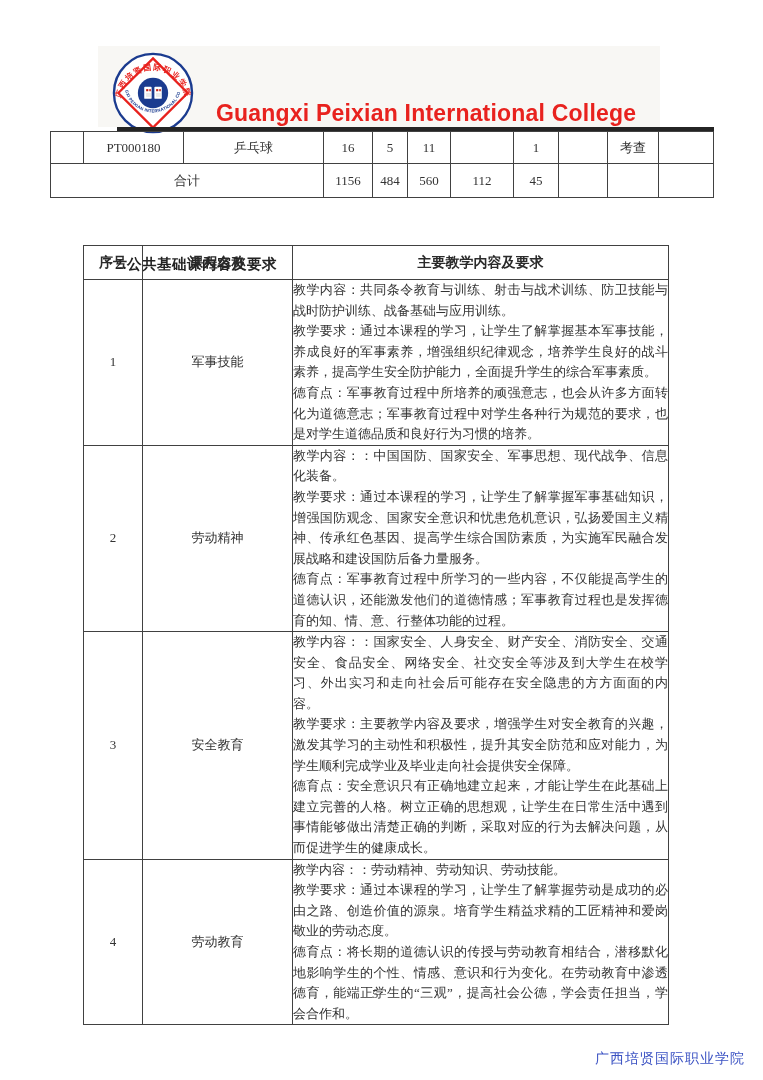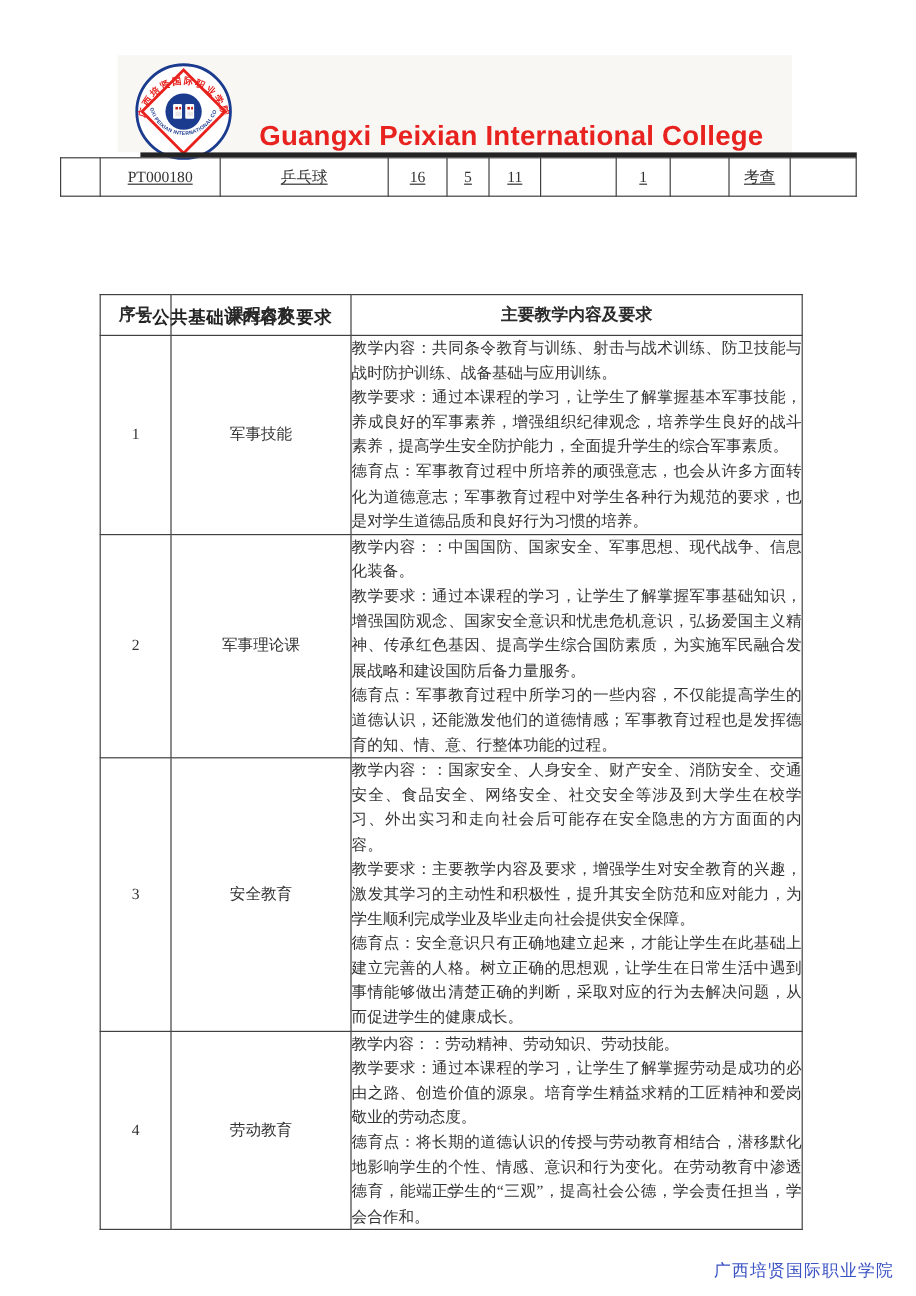--- a/index.html
+++ b/index.html
@@ -23,21 +23,21 @@
   }
   .head-rule{position:absolute;left:117px;top:127px;width:597px;height:4px;background:#242424;}
   
   .sum-table{
     position:absolute;left:50px;top:131px;width:663px;
     border-collapse:collapse;table-layout:fixed;
     font-size:13px;color:#333;
   }
   .sum-table td{
     border:1px solid #414141;text-align:center;vertical-align:middle;
-    padding:0;overflow:hidden;white-space:nowrap;text-decoration:underline;
+    padding:0;overflow:hidden;white-space:nowrap;
   }
   .sum-table tr.r1 td{height:31px;}
   .sum-table tr.r2 td{height:33px;}
   
   .sec-heading{
     position:absolute;left:115px;top:222px;font-size:14.5px;font-weight:bold;
     color:#222;letter-spacing:0.5px;white-space:nowrap;margin-top:33px;
   }
   
   .course-table{
@@ -122,20 +122,31 @@
         <td>乒乓球</td>
         <td>16</td>
         <td>5</td>
         <td>11</td>
         <td></td>
         <td>1</td>
         <td></td>
         <td>考查</td>
         <td></td>
       </tr>
+      <tr class="r2">
+        <td colspan="3">合计</td>
+        <td>1156</td>
+        <td>484</td>
+        <td>560</td>
+        <td>112</td>
+        <td>45</td>
+        <td></td>
+        <td></td>
+        <td></td>
+      </tr>
     </tbody>
   </table>
 
   <div class="sec-heading">2.公共基础课内容及要求</div>
 
   <table class="course-table">
     <colgroup>
       <col style="width:59px">
         <col style="width:150px">
         <col style="width:376px">
@@ -150,21 +161,21 @@
         <td class="cell-center">1</td>
         <td class="cell-center">军事技能</td>
         <td class="content-cell">
             <div class="para">教学内容：共同条令教育与训练、射击与战术训练、防卫技能与战时防护训练、战备基础与应用训练。</div>
             <div class="para">教学要求：通过本课程的学习，让学生了解掌握基本军事技能，养成良好的军事素养，增强组织纪律观念，培养学生良好的战斗素养，提高学生安全防护能力，全面提升学生的综合军事素质。</div>
             <div class="para">德育点：军事教育过程中所培养的顽强意志，也会从许多方面转化为道德意志；军事教育过程中对学生各种行为规范的要求，也是对学生道德品质和良好行为习惯的培养。</div>
           </td>
       </tr>
       <tr style="height:177px;">
         <td class="cell-center">2</td>
-        <td class="cell-center">军事理论课</td>
+        <td class="cell-center">劳动精神</td>
         <td class="content-cell">
             <div class="para">教学内容：：中国国防、国家安全、军事思想、现代战争、信息化装备。</div>
             <div class="para">教学要求：通过本课程的学习，让学生了解掌握军事基础知识，增强国防观念、国家安全意识和忧患危机意识，弘扬爱国主义精神、传承红色基因、提高学生综合国防素质，为实施军民融合发展战略和建设国防后备力量服务。</div>
             <div class="para">德育点：军事教育过程中所学习的一些内容，不仅能提高学生的道德认识，还能激发他们的道德情感；军事教育过程也是发挥德育的知、情、意、行整体功能的过程。</div>
           </td>
       </tr>
       <tr style="height:200px;">
         <td class="cell-center">3</td>
         <td class="cell-center">安全教育</td>
         <td class="content-cell">

